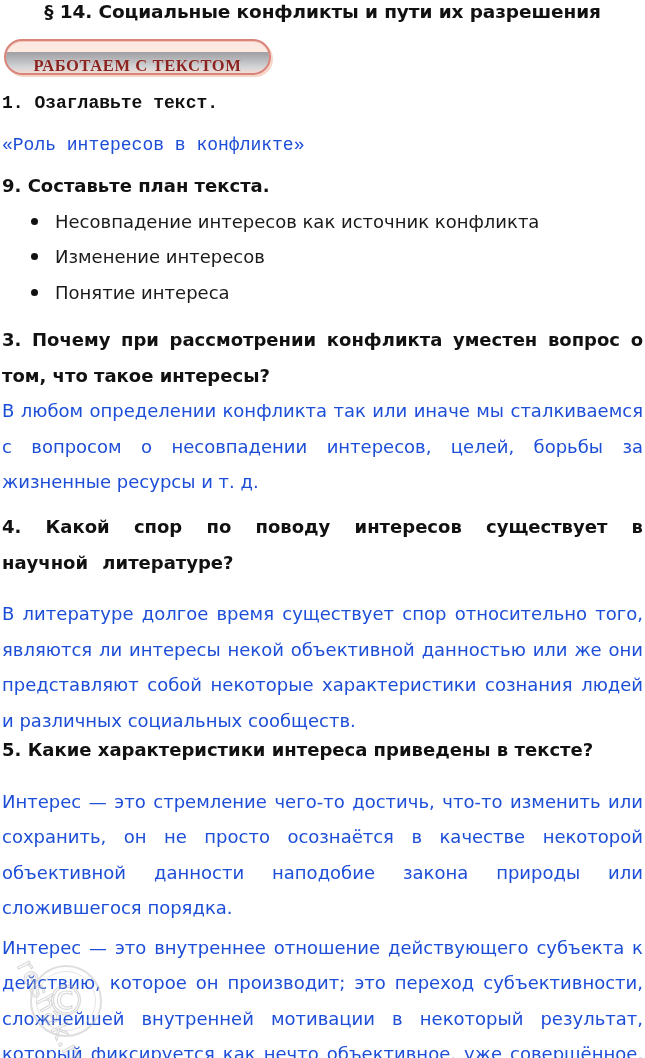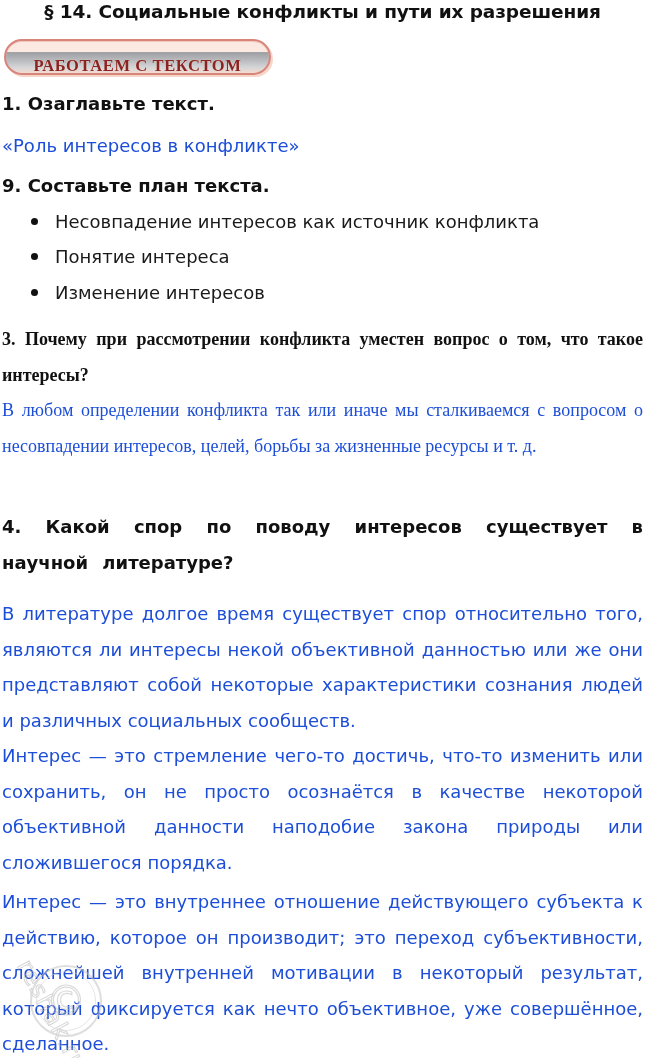--- a/index.html
+++ b/index.html
@@ -146,55 +146,56 @@
 <body>
 
 <div class="page">
 
   <h1 class="title">§ 14. Социальные конфликты и пути их разрешения</h1>
 
   <div class="banner">
     <span class="banner-text">РАБОТАЕМ С ТЕКСТОМ</span>
   </div>
 
-  <div class="block" style="top:86px;">
+  <div class="block" style="top:86px;font-family:Liberation Mono, monospace;">
     <div class="q">1. Озаглавьте текст.</div>
     <div class="p noj" style="margin-top:6px;">«Роль интересов в конфликте»</div>
   </div>
 
   <div class="block" style="top:168px;">
     <div class="q">9. Составьте план текста.</div>
     <ul class="bullets" style="margin-top:0;">
       <li>
         <span class="bullet-dot"></span>
         <span>Несовпадение интересов как источник конфликта</span>
       </li>
       <li>
         <span class="bullet-dot"></span>
-        <span>Понятие интереса</span>
+        <span>Изменение интересов</span>
       </li>
       <li>
         <span class="bullet-dot"></span>
-        <span>Изменение интересов</span>
+        <span>Понятие интереса</span>
       </li>
     </ul>
   </div>
 
-  <div class="block" style="top:322px;font-family:Liberation Serif, serif;">
+  <div class="block" style="top:322px;">
     <div class="q justify">3. Почему при рассмотрении конфликта уместен вопрос о том, что такое интересы?</div>
     <div class="p" style="">В любом определении конфликта так или иначе мы сталкиваемся с вопросом о несовпадении интересов, целей, борьбы за жизненные ресурсы и т. д.</div>
   </div>
 
   <div class="block" style="top:509px;">
     <div class="q justify" style="word-spacing:8px;">4. Какой спор по поводу интересов существует в научной литературе?</div>
     <div class="p" style="margin-top:16px;">В литературе долгое время существует спор относительно того, являются ли интересы некой объективной данностью или же они представляют собой некоторые характеристики сознания людей и различных социальных сообществ.</div>
   </div>
 
   <div class="block" style="top:732px;">
-    <div class="p" style="margin-top:6px;">Интерес — это стремление чего-то достичь, что-то изменить или сохранить, он не просто осознаётся в качестве некоторой объективной данности наподобие закона природы или сложившегося порядка.</div>
+    <div class="q">5. Какие характеристики интереса приведены в тексте?</div>
+    <div class="p" style="margin-top:16px;">Интерес — это стремление чего-то достичь, что-то изменить или сохранить, он не просто осознаётся в качестве некоторой объективной данности наподобие закона природы или сложившегося порядка.</div>
     <div class="p" style="margin-top:4px;">Интерес — это внутреннее отношение действующего субъекта к действию, которое он производит; это переход субъективности, сложнейшей внутренней мотивации в некоторый результат, который фиксируется как нечто объективное, уже совершённое, сделанное.</div>
   </div>
 
   <div class="watermark">
     <div class="wm-circle">
       <div class="wm-circle-inner">©</div>
     </div>
     <div class="wm-text">reshak.ru</div>
   </div>
 

